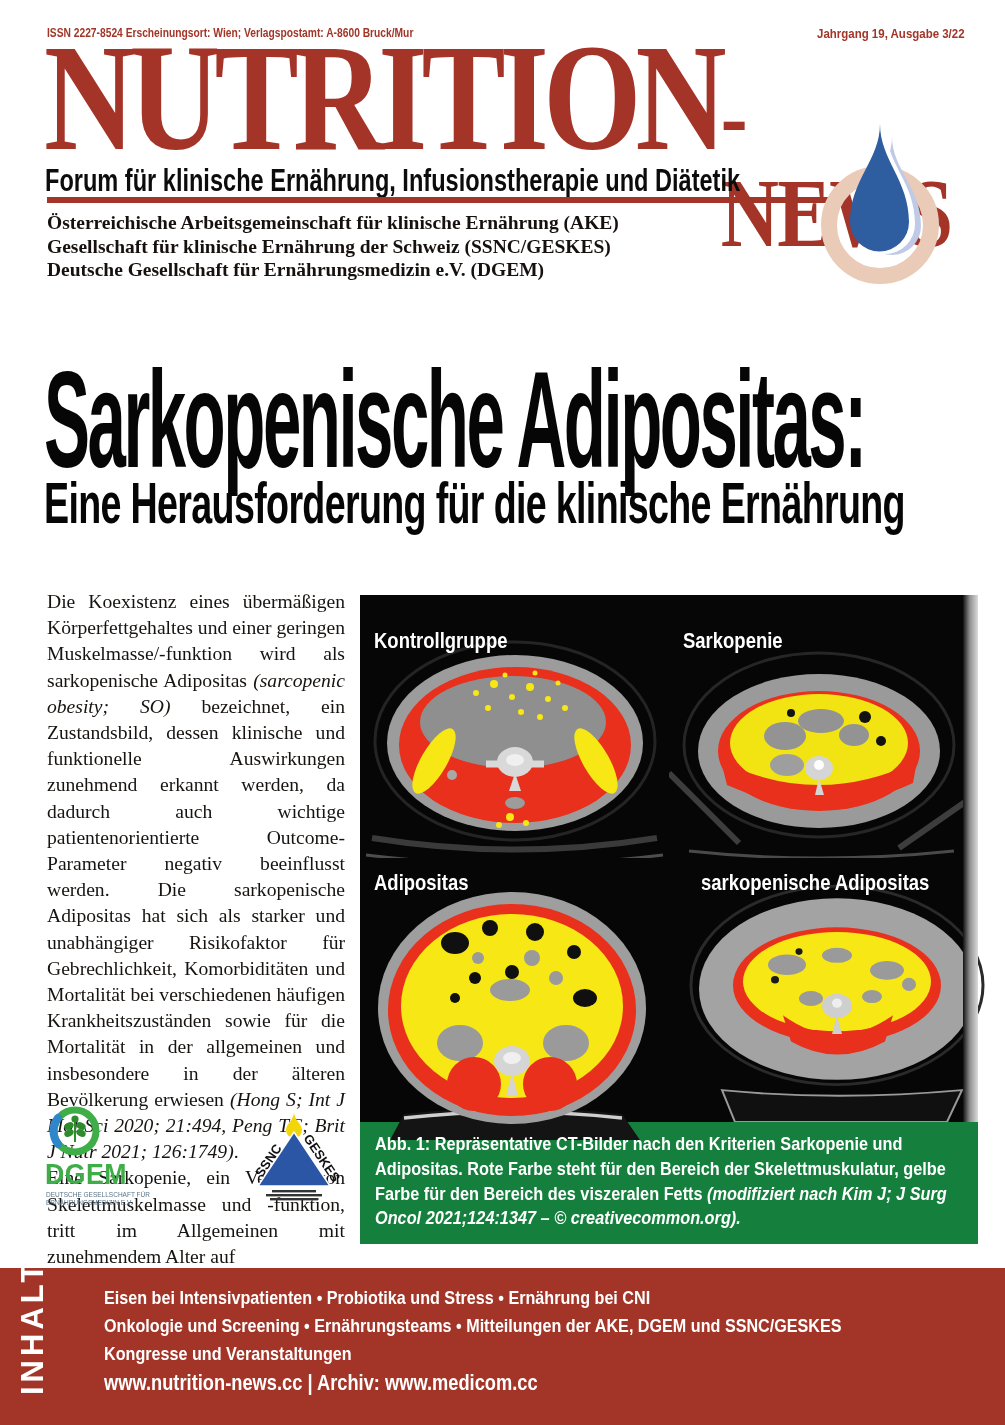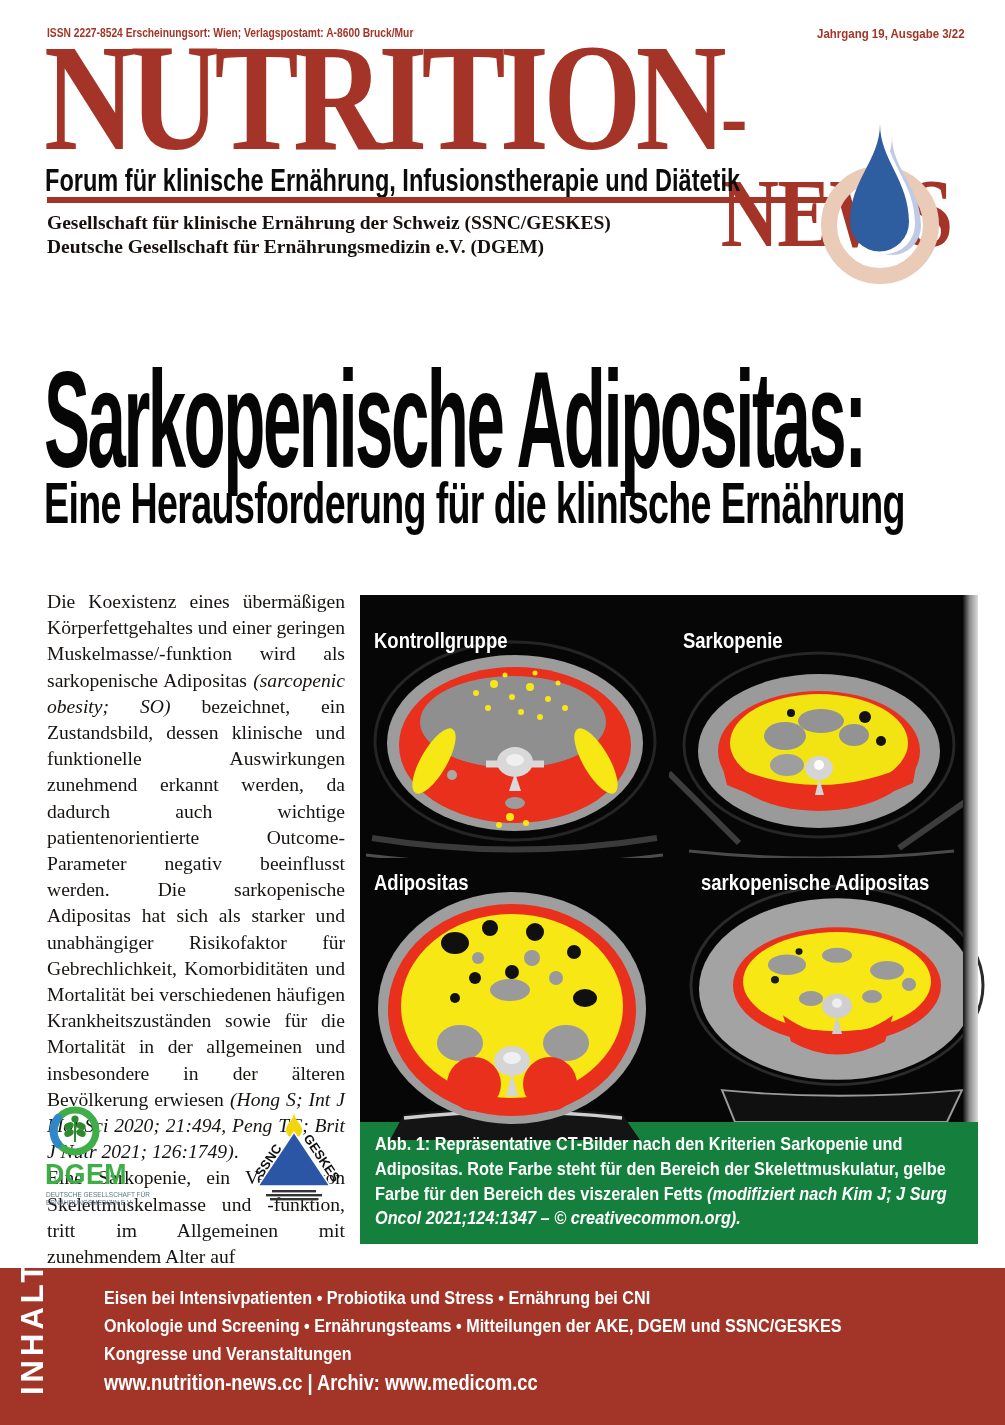--- a/index.html
+++ b/index.html
@@ -90,20 +90,21 @@
   <div class="abs issn">ISSN 2227-8524  Erscheinungsort: Wien; Verlagspostamt: A-8600 Bruck/Mur</div>
   <div class="abs issue">Jahrgang 19, Ausgabe 3/22</div>
 
   <div class="abs mast">
     <span class="mast-main">NUTRITION</span>
       <span class="mast-suffix">-NEWS</span>
   </div>
   <div class="abs subtitle">Forum für klinische Ernährung, Infusionstherapie und Diätetik</div>
   <div class="abs red-rule"></div>
   <div class="abs orgs">
+    <div>Österreichische Arbeitsgemeinschaft für klinische Ernährung (AKE)</div>
     <div>Gesellschaft für klinische Ernährung der Schweiz (SSNC/GESKES)</div>
     <div>Deutsche Gesellschaft für Ernährungsmedizin e.V. (DGEM)</div>
   </div>
 
   <div class="abs logo-drop">
     <svg viewBox="0 0 128 178">
       <circle cx="63" cy="107" r="51" fill="none" stroke="#E9CBB8" stroke-width="16"></circle>
       <path d="M75 18 C75 52 104 68 104 108 A29 29 0 0 1 46 108 C46 68 75 52 75 18 Z" fill="#BFCBE6"></path>
       <path d="M69 10 C69 46 98 64 98 106 A30 30 0 0 1 38 106 C38 64 69 46 69 10 Z" fill="#ffffff"></path>
       <path d="M63 6 C63 42 92 62 92 104 A29.5 29.5 0 0 1 33 104 C33 62 63 42 63 6 Z" fill="#2E5DA0"></path>

